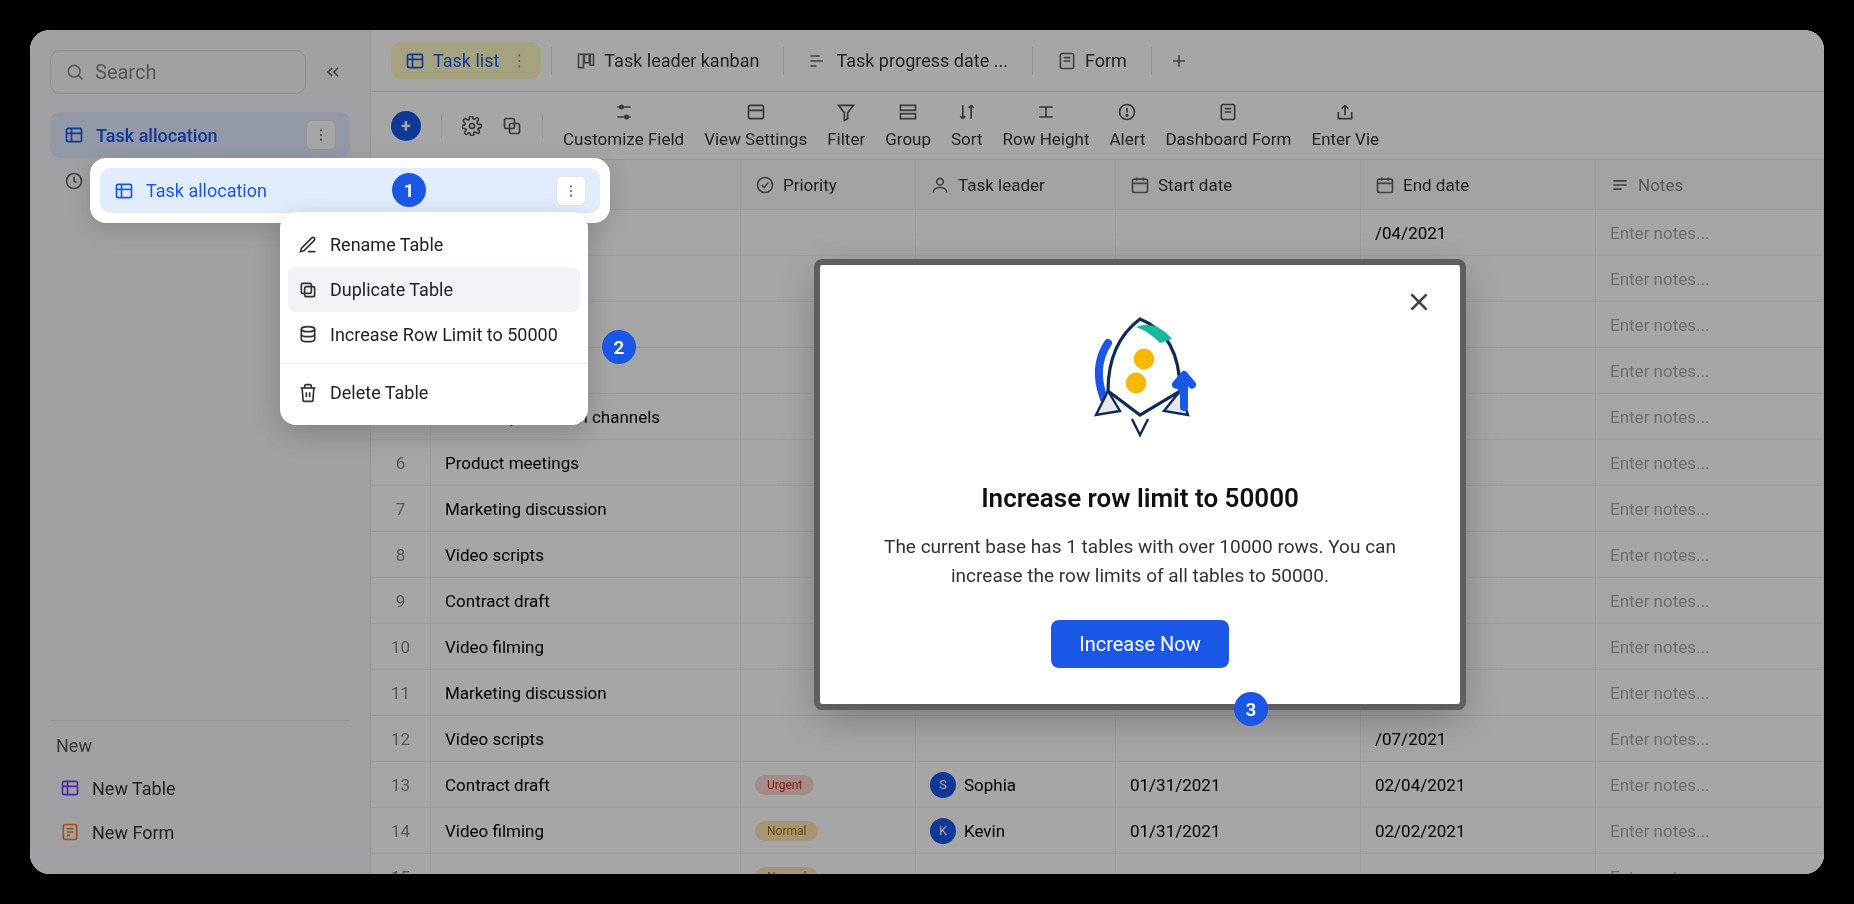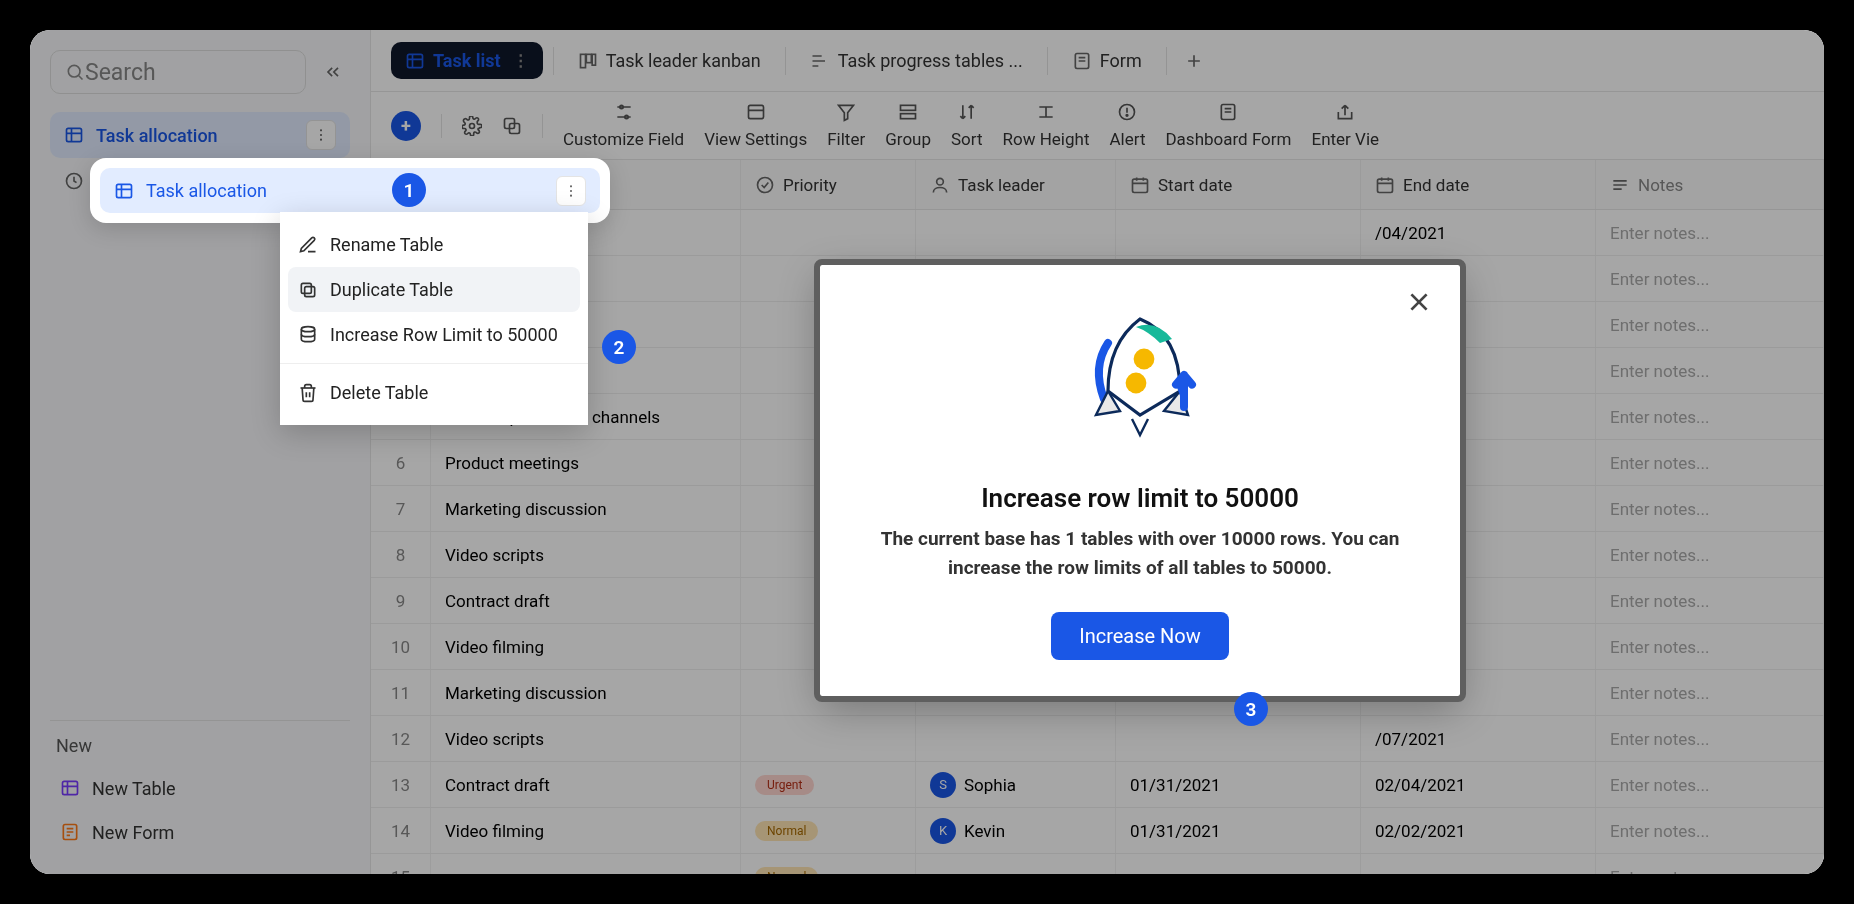--- a/index.html
+++ b/index.html
@@ -2,35 +2,35 @@
 <html><head>
 <meta charset="utf-8">
 <style>
 * { box-sizing: border-box; margin: 0; padding: 0; font-family: -apple-system, BlinkMacSystemFont, "Segoe UI", Roboto, sans-serif; }
 body { background: #000; width: 1854px; height: 904px; position: relative; overflow: hidden; }
 .outer-frame { position: absolute; top: 30px; left: 30px; right: 30px; bottom: 30px; background: #f7f8fa; border-radius: 20px; overflow: hidden; }
 .dim-overlay { position: absolute; inset: 0; background: rgba(0,0,0,0.35); z-index: 5; }
 
 .sidebar { position: absolute; left: 0; top: 0; bottom: 0; width: 340px; background: #f7f8fa; padding: 20px; display: flex; flex-direction: column; }
 .search-row { display: flex; align-items: center; gap: 10px; margin-bottom: 18px; }
-.search-box { flex: 1; height: 44px; border: 1px solid #ddd; border-radius: 10px; display: flex; align-items: center; padding: 0 14px; color: #888; font-size: 23px; background: #fff0; }
+.search-box { flex: 1; height: 44px; border: 1px solid #ddd; border-radius: 10px; display: flex; align-items: center; padding: 0 14px; gap: 10px; color: #888; font-size: 20px; background: #fff0; }
 .collapse-btn { width: 34px; height: 34px; display: flex; align-items: center; justify-content: center; color: #666; }
 
 .sidebar-item { display: flex; align-items: center; gap: 12px; height: 46px; padding: 0 14px; border-radius: 10px; font-size: 18px; color: #333; }
 .sidebar-item.active { background: #e2ecff; color: #1a57e6; font-weight: 500; }
 .sidebar-item .more { margin-left: auto; width: 30px; height: 30px; display: flex; align-items: center; justify-content: center; border-radius: 6px; background: #fff; border: 1px solid #e4e4e4; color: #666; }
 
 .sidebar-divider { border: none; border-top: 1px solid #e3e3e3; margin: 22px 0 14px; }
 .new-label { font-size: 18px; color: #555; margin-bottom: 10px; padding-left: 6px; }
 .new-item { display: flex; align-items: center; gap: 12px; height: 44px; padding: 0 10px; font-size: 18px; color: #333; }
 
 .main { position: absolute; left: 340px; right: 0; top: 0; bottom: 0; background: #fff; border-left: 1px solid #e6e6e6; display: flex; flex-direction: column; }
 .tabs-row { display: flex; align-items: center; gap: 10px; padding: 12px 20px; border-bottom: 1px solid #e6e6e6; min-height: 62px; }
 .tab { display: flex; align-items: center; gap: 8px; padding: 8px 14px; border-radius: 10px; font-size: 18px; color: #333; }
-.tab.active { background: #0f172a; color: #1a57e6; font-weight: 700; }
+.tab.active { background: #fef9c3; color: #1a57e6; font-weight: 400; }
 .tab .vmore { color: #888; font-size: 16px; padding-left: 4px; }
 .tab-sep { width: 1px; height: 28px; background: #e3e3e3; }
 .add-tab { width: 34px; height: 34px; display: flex; align-items: center; justify-content: center; color: #666; }
 
 .toolbar { display: flex; align-items: center; gap: 20px; padding: 10px 20px; border-bottom: 1px solid #e6e6e6; min-height: 58px; font-size: 17px; color: #333; }
 .add-circle { width: 30px; height: 30px; border-radius: 50%; background: #1a57e6; color: #fff; display: flex; align-items: center; justify-content: center; font-size: 18px; font-weight: bold; }
 .tool { display: flex; align-items: center; gap: 7px; color: #333; flex-direction: column; }
 .tool-sep { width: 1px; height: 24px; background: #e3e3e3; }
 
 .table-header { display: flex; border-bottom: 1px solid #e6e6e6; height: 50px; background: #fafafa; }
@@ -47,30 +47,30 @@
 .tr { display: flex; height: 46px; border-bottom: 1px solid #eee; align-items: flex-end; font-size: 17px; }
 .td { display: flex; align-items: center; padding: 0 14px; border-right: 1px solid #f1f1f1; height: 100%; }
 .badge { padding: 3px 12px; border-radius: 14px; font-size: 12px; }
 .badge.urgent { background: #ffd6cf; color: #b73018; }
 .badge.normal { background: #ffe5b4; color: #a86a00; }
 .avatar { width: 26px; height: 26px; border-radius: 50%; display: flex; align-items: center; justify-content: center; font-size: 13px; color: #fff; margin-right: 8px; }
 .av-blue { background: #1a57e6; }
 .notes-placeholder { color: #aaa; }
 
 
-.ctx-menu { position: absolute; z-index: 40; left: 250px; top: 182px; width: 308px; background: #fff; border-radius: 0; box-shadow: 0 8px 28px rgba(0,0,0,.2); padding: 10px 0; }
+.ctx-menu { position: absolute; z-index: 40; left: 250px; top: 182px; width: 308px; background: #fff; border-radius: 16px; box-shadow: 0 8px 28px rgba(0,0,0,.2); padding: 10px 0; }
 .ctx-item { display: flex; align-items: center; gap: 12px; padding: 12px 18px; font-size: 18px; color: #222; }
 .ctx-item.hover { background: #f1f3f6; border-radius: 8px; margin: 0 8px; padding: 12px 10px; }
 .ctx-divider { border: none; border-top: 1px solid #eee; margin: 6px 0; }
 
 
 .modal-frame { position: absolute; z-index: 30; left: 790px; top: 235px; width: 640px; background: #fff; border-radius: 2px; outline: 6px solid #5f5f5f; box-shadow: 0 12px 40px rgba(0,0,0,.3); padding: 30px 28px 36px; text-align: center; }
 .modal-close { position: absolute; top: 24px; right: 28px; font-size: 26px; color: #444; }
 .modal-title { font-size: 26px; font-weight: 600; margin-top: 24px; color: #111; }
-.modal-text { font-size: 19px; color: #333; margin-top: 12px; line-height: 1.5; padding: 0 20px; font-weight: bold; }
+.modal-text { font-size: 19px; color: #333; margin-top: 20px; line-height: 1.5; padding: 0 20px; }
 .modal-btn { display: inline-block; margin-top: 30px; background: #1a57e6; color: #fff; font-size: 20px; padding: 12px 28px; border-radius: 8px; }
 
 
 .num-badge { position: absolute; z-index: 50; width: 34px; height: 34px; border-radius: 50%; background: #1a57e6; color: #fff; display: flex; align-items: center; justify-content: center; font-size: 19px; font-weight: 600; }
 
 
 .sidebar-active-outline { position: absolute; z-index: 38; left: 60px; top: 128px; width: 520px; height: 65px; border-radius: 16px; background: #fff; box-shadow: 0 6px 22px rgba(0,0,0,.15); }
 .sidebar-active-outline .inner { position:absolute; inset:10px; background:#e2ecff; border-radius:10px; display:flex; align-items:center; padding:0 14px; gap:12px; color:#1a57e6; font-size:18px; }
 .sidebar-active-outline .inner .more { margin-left:auto; width:30px; height:30px; display:flex; align-items:center; justify-content:center; border-radius:6px; background:#fff; border:1px solid #e4e4e4; color:#666; }
 
@@ -168,21 +168,21 @@
           </svg>
         <span>Task leader kanban</span>
       </div>
       <div class="tab-sep"></div>
       <div class="tab">
         <svg class="icon" viewBox="0 0 24 24" fill="none" stroke="#666" stroke-width="2">
             <line x1="3" y1="6" x2="14" y2="6"></line>
             <line x1="3" y1="12" x2="18" y2="12"></line>
             <line x1="3" y1="18" x2="10" y2="18"></line>
           </svg>
-        <span>Task progress tables ...</span>
+        <span>Task progress date ...</span>
       </div>
       <div class="tab-sep"></div>
       <div class="tab">
         <svg class="icon" viewBox="0 0 24 24" fill="none" stroke="#666" stroke-width="2">
             <rect x="4" y="3" width="16" height="18" rx="2"></rect>
             <line x1="8" y1="8" x2="16" y2="8"></line>
             <line x1="8" y1="12" x2="16" y2="12"></line>
           </svg>
         <span>Form</span>
       </div>

